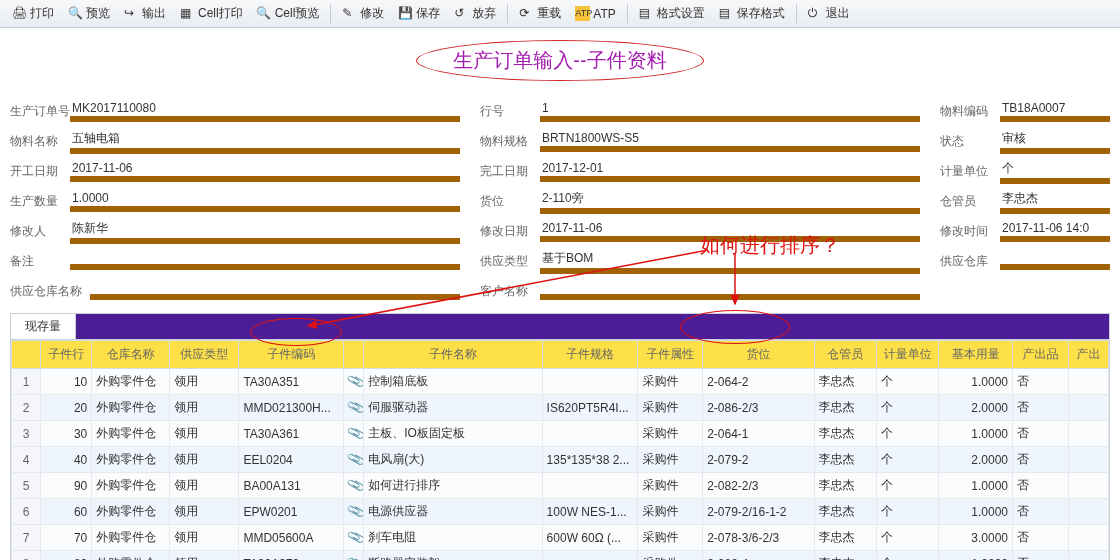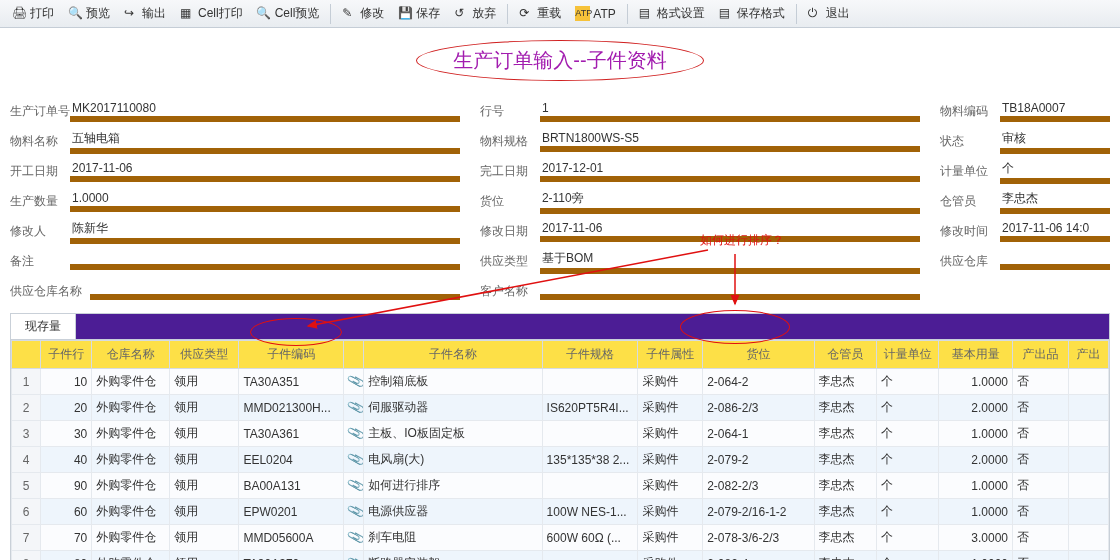--- a/index.html
+++ b/index.html
@@ -23,21 +23,21 @@
 .grid { margin: 0 10px; border: 1px solid #c9d0d8; }
 .grid table { border-collapse: collapse; width: 100%; table-layout: fixed; }
 .grid th { background: #fde047; font-weight: normal; color: #666; border: 1px solid #d5dbe2; padding: 5px 4px; font-size: 12px; white-space: nowrap; overflow: hidden; }
 .grid td { border: 1px solid #e5e9ee; padding: 4px 4px; white-space: nowrap; overflow: hidden; font-size: 12px; }
 .grid tbody tr:nth-child(odd) { background: #fbfcfe; }
 .grid tbody tr:nth-child(even) { background: #eef5fc; }
 .grid .rownum { background: #f4f6f9; text-align: center; color: #666; }
 .th-blue { color: #1a5fb0; }
 .paperclip { color: #888; font-size: 13px; display: inline-block; transform: rotate(-20deg); }
 .num-r { text-align: right; }
-.anno-red { position: absolute; color: #e01010; font-size: 12px; pointer-events: none; }
+.anno-red { position: absolute; color: #e01010; font-size: 20px; pointer-events: none; }
 .ellipse-thin { position: absolute; border: 1.5px solid #e01010; border-radius: 50%/50%; pointer-events: none; }
 svg.arrow { position: absolute; pointer-events: none; }
 </style>
 </head>
 <body>
 
 <div class="toolbar">
   <div class="tb-btn">
       <span class="micon">🖨</span>
       <span>打印</span>

